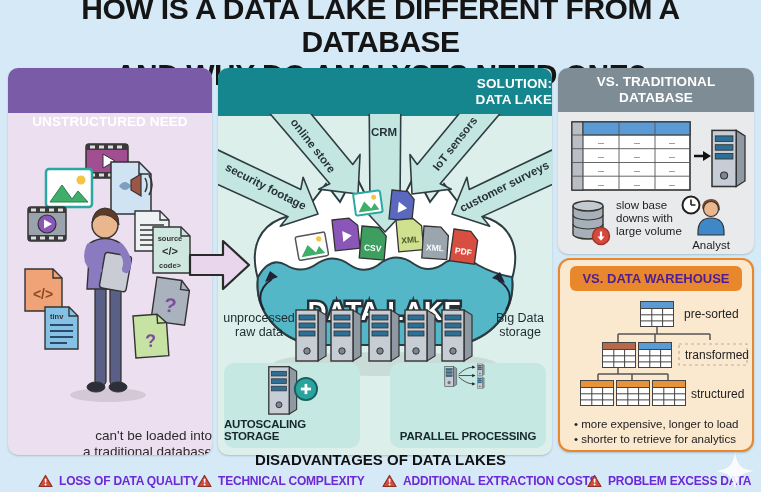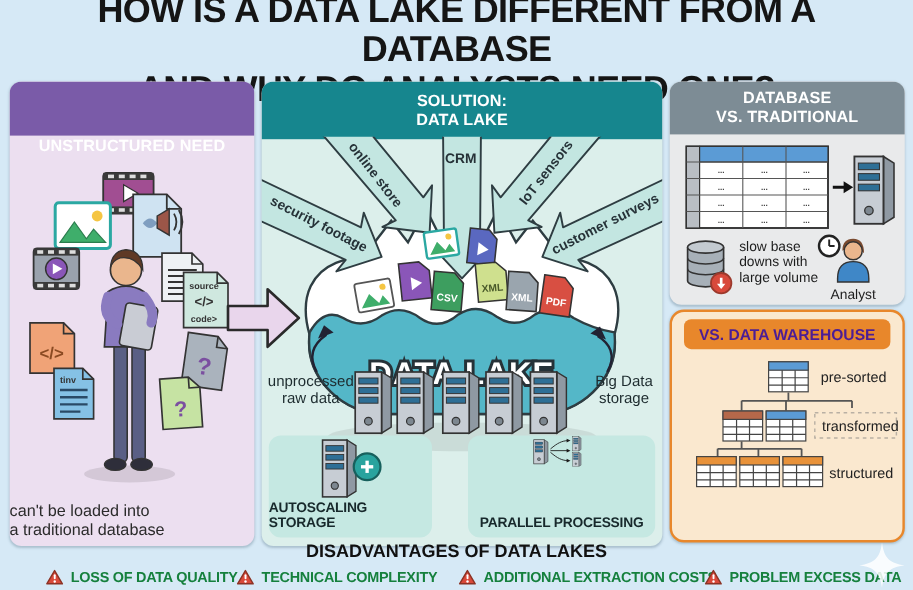--- a/index.html
+++ b/index.html
@@ -8,44 +8,44 @@
   
   .title{position:absolute;top:-8px;left:0;width:761px;text-align:center;
          font-weight:bold;color:#151515;font-size:30px;line-height:33px;letter-spacing:-.5px;}
   
   .panel{position:absolute;border-radius:10px;overflow:hidden;box-shadow:0 1px 2px rgba(40,70,90,.25);}
   .phead{width:100%;color:#fff;font-weight:bold;text-align:center;font-size:13.5px;line-height:16px;
          display:flex;flex-direction:column;justify-content:center;letter-spacing:.1px;}
   #left-panel{left:8px;top:68px;width:204px;height:387px;background:#ecdff0;}
   #left-panel .phead{height:45px;background:#7a5ba8;gap:47px;}
   #center-panel{left:218px;top:68px;width:334px;height:387px;background:#dcefeb;}
-  #center-panel .phead{height:48px;background:#16868e;}
+  #center-panel .phead{height:48px;background:#16868e;text-align:right;}
   #rt-panel{left:558px;top:68px;width:196px;height:186px;background:#e9eaeb;}
   #rt-panel .phead{height:44px;background:#7d8c95;}
   #rb-panel{left:558px;top:258px;width:196px;height:194px;background:#fae8cf;
             border:2.5px solid #e8872b;box-sizing:border-box;border-radius:12px;}
   .rb-head{margin:6px auto 0;width:172px;height:25px;background:#e8872b;border-radius:6px;
            color:#4c1d95;font-weight:bold;font-size:13px;line-height:25px;text-align:center;}
   .rb-bullets{position:absolute;left:14px;top:157px;font-size:11.5px;line-height:14.5px;
               color:#222;font-weight:500;}
   
   .feature{position:absolute;top:295px;height:85px;background:#c5e8e2;border-radius:10px;
            display:flex;flex-direction:column;align-items:center;justify-content:flex-end;padding-bottom:6px;box-sizing:border-box;}
   #feature1{left:6px;width:136px;}
   #feature2{left:172px;width:156px;gap:38px;}
   .feature .flabel{font-size:11.5px;font-weight:bold;color:#17282b;letter-spacing:-.2px;margin-top:3px;}
   
-  .lcaption{position:absolute;top:350px;width:100%;text-align:left;font-size:13.5px;
+  .lcaption{position:absolute;top:360px;width:100%;text-align:right;font-size:13.5px;
             line-height:16px;color:#2b2b2b;font-weight:500;}
   
   
   .foot-title{position:absolute;top:451px;left:0;width:761px;text-align:center;
               font-size:15px;font-weight:bold;color:#111;}
   .foot-item{position:absolute;top:474px;display:flex;align-items:center;gap:6px;
-             font-size:12px;font-weight:bold;color:#15803d;letter-spacing:-.2px;}
+             font-size:12px;font-weight:bold;color:#6d28d9;letter-spacing:-.2px;}
   
   #pink-arrow{position:absolute;left:188px;top:236px;z-index:6;}
   #sparkle{position:absolute;left:716px;top:452px;z-index:2;}
   svg text{font-family:"Liberation Sans",sans-serif;}
 </style>
 </head>
 <body>
 
 <div class="stage">
 
@@ -298,22 +298,22 @@
         </g>
         <use href="#srv" transform="translate(72,0) scale(0.5)"></use>
         <use href="#srv" transform="translate(72,28) scale(0.5)"></use>
       </svg>
       <div class="flabel">PARALLEL PROCESSING</div>
     </div>
   </div>
 
   <div class="panel" id="rt-panel">
     <div class="phead">
+      <span>VS. TRADITIONAL</span>
       <span>DATABASE</span>
-      <span>VS. TRADITIONAL</span>
     </div>
     <svg width="196" height="142" viewBox="0 0 196 142" style="position:absolute;top:44px;left:0">
 
       <g>
         <rect x="14" y="10" width="118" height="68" fill="#fff" stroke="#333" stroke-width="1.6"></rect>
         <rect x="14" y="10" width="11" height="68" fill="#b9bec4" stroke="#333" stroke-width="1"></rect>
         <rect x="25" y="10" width="107" height="13" fill="#5b9bd5" stroke="#333" stroke-width="1"></rect>
         <g stroke="#555" stroke-width="0.9">
           <line x1="14" y1="23" x2="132" y2="23"></line>
             <line x1="14" y1="36.7" x2="132" y2="36.7"></line>
@@ -395,20 +395,24 @@
       <use href="#wtab" transform="translate(20,86)" color="#e8923a"></use>
       <use href="#wtab" transform="translate(56,86)" color="#e8923a"></use>
       <use href="#wtab" transform="translate(92,86)" color="#e8923a"></use>
       <rect x="119" y="50" width="68" height="21" fill="none" stroke="#b9b0a4" stroke-width="1.2" stroke-dasharray="3,3"></rect>
       <g font-size="12" font-weight="500" fill="#222">
         <text x="124" y="24">pre-sorted</text>
         <text x="125" y="65">transformed</text>
         <text x="131" y="104">structured</text>
       </g>
     </svg>
+    <div class="rb-bullets">
+      <div>• more expensive, longer to load</div>
+      <div>• shorter to retrieve for analytics</div>
+    </div>
   </div>
 
   <svg id="pink-arrow" width="64" height="58" viewBox="0 0 64 58">
     <path d="M2,19 H35 V5 L61,29 L35,53 V39 H2 Z" fill="#e9d6ec" stroke="#2a2a2a" stroke-width="2.2" stroke-linejoin="round"></path>
   </svg>
 
   <div class="foot-title">DISADVANTAGES OF DATA LAKES</div>
   <div class="foot-item" style="left:38px">
     <svg width="15" height="14" viewBox="0 0 15 14">
       <path d="M7.5,1.5 L14,12.5 H1 Z" fill="#d9493a" stroke="#8c3325" stroke-width="1.2" stroke-linejoin="round"></path>

